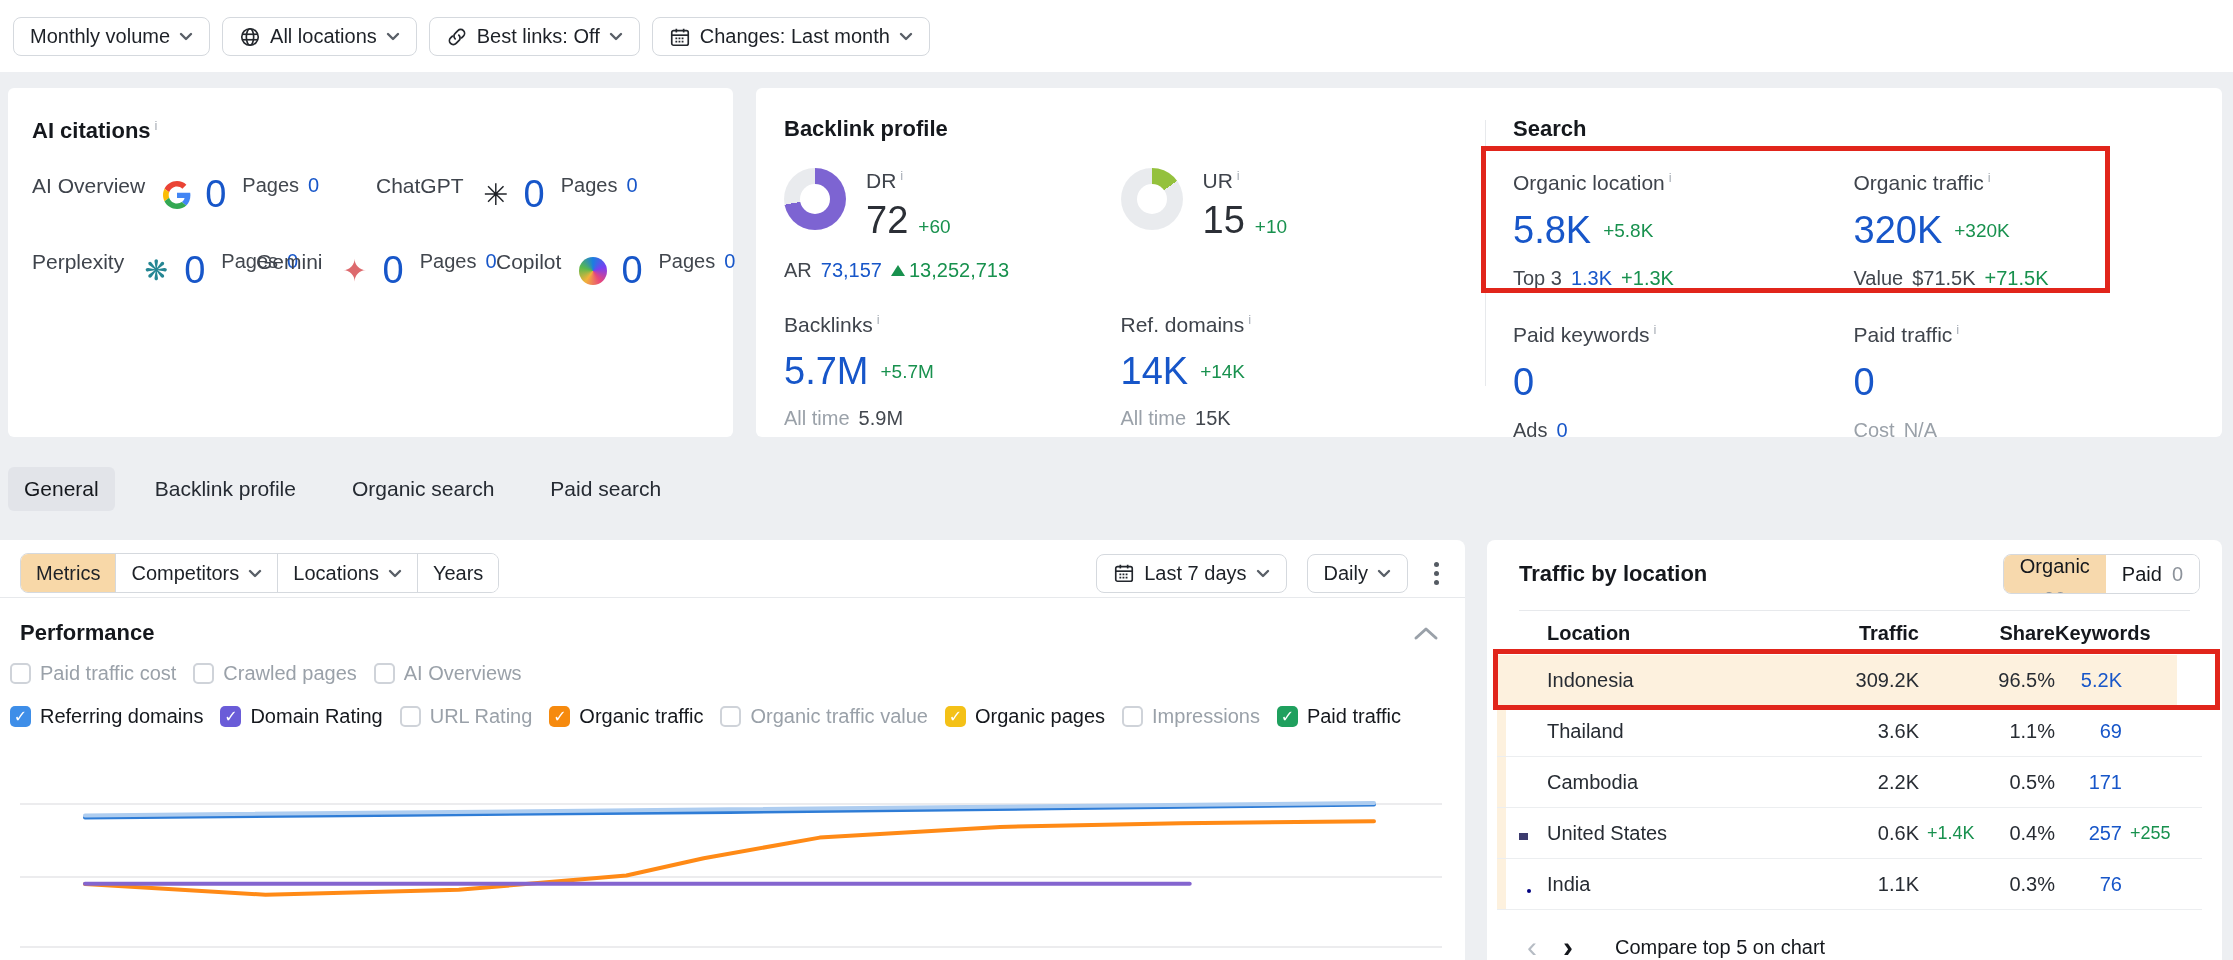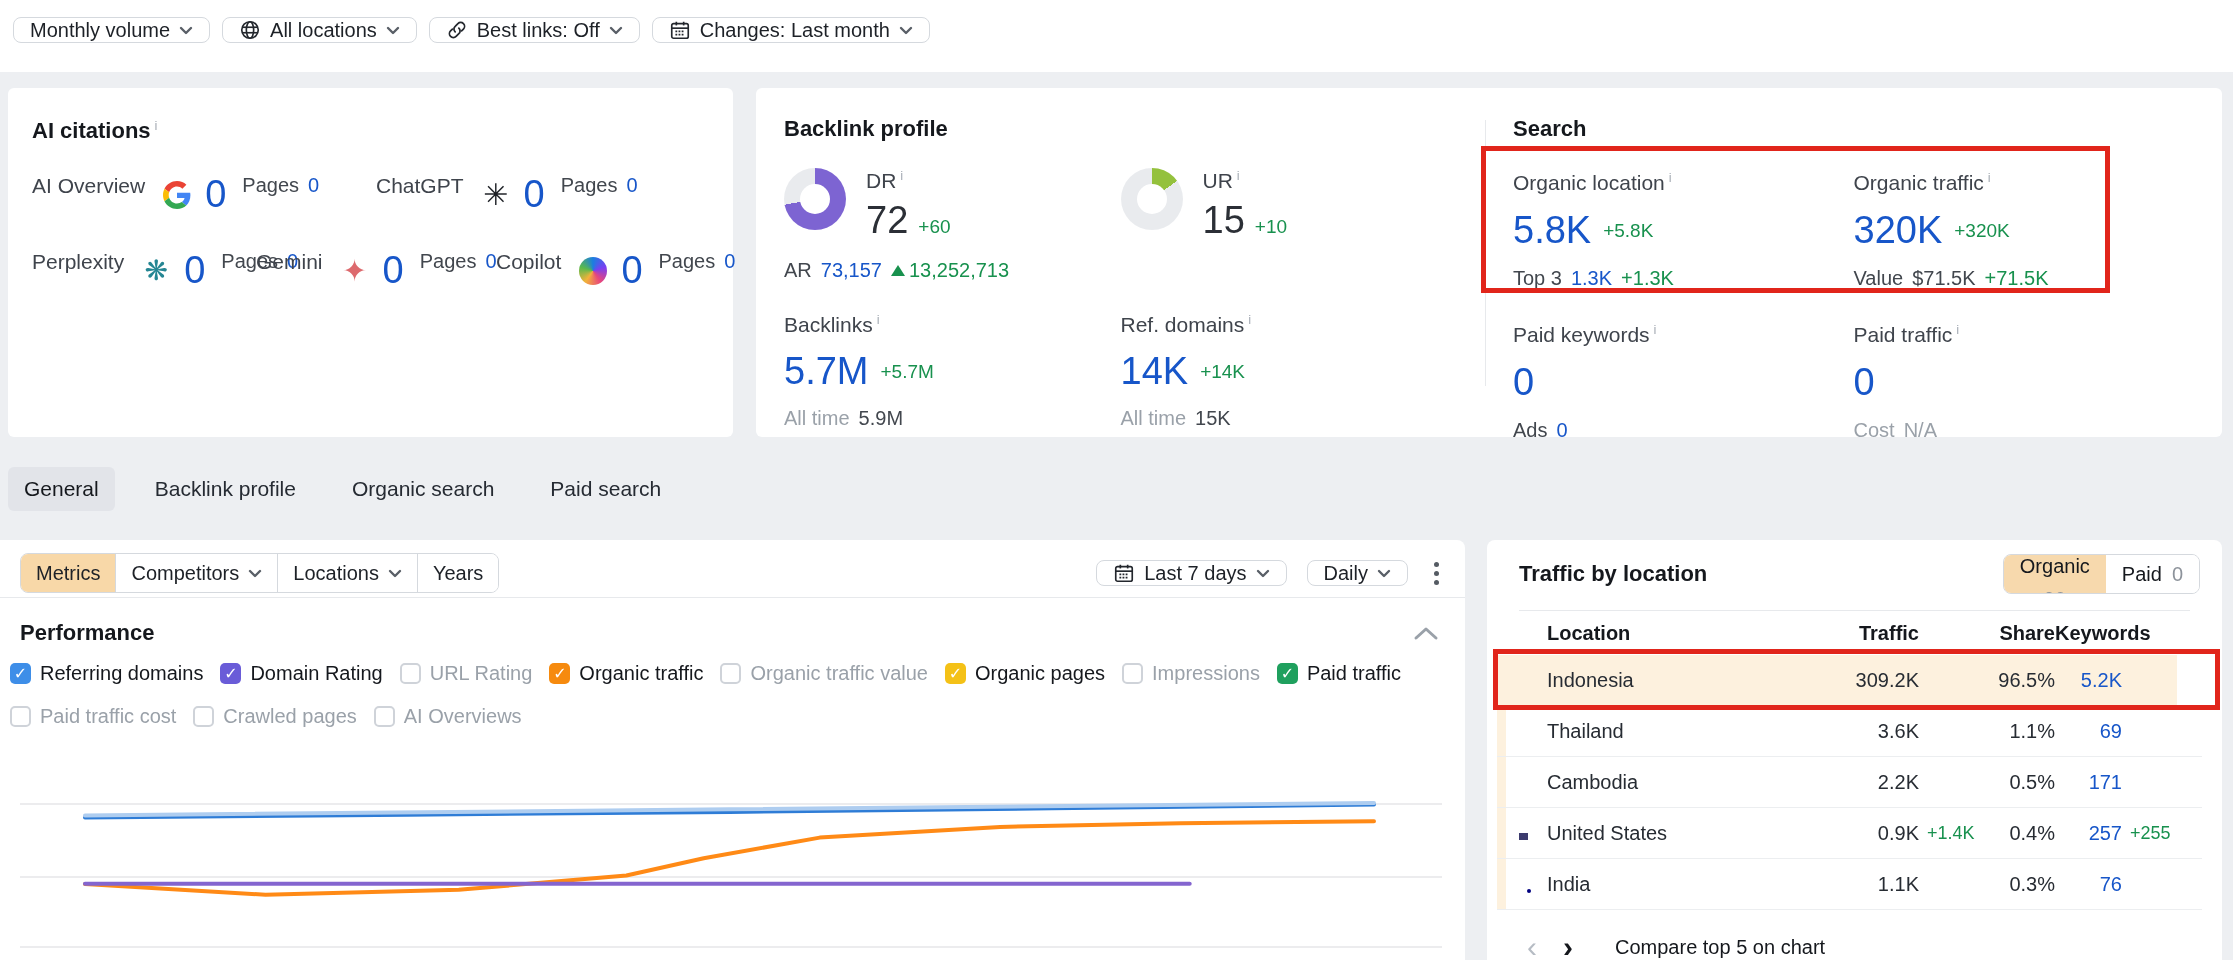--- a/index.html
+++ b/index.html
@@ -2,21 +2,21 @@
 <html><head>
 <meta charset="utf-8">
 <style>
   * { margin:0; padding:0; box-sizing:border-box; }
   html,body { width:2233px; height:960px; }
   body { font-family:"Liberation Sans","DejaVu Sans",sans-serif; background:#edeff2; position:relative; overflow:hidden; color:#1d2127; }
 
   
   .topbar { position:absolute; left:0; top:0; width:2233px; height:72px; background:#ffffff; }
   .topbar .btn-row { display:flex; gap:12px; padding:17px 0 0 13px; }
-  .tool-btn { display:flex; align-items:center; gap:9px; height:26px; padding:0 16px; background:#fff;
+  .tool-btn { display:flex; align-items:center; gap:9px; height:39px; padding:0 16px; background:#fff;
               border:1px solid #d5d9de; border-radius:8px; font-size:20px; color:#1d2127; cursor:pointer; }
   .tool-btn svg.icon { width:22px; height:22px; }
   .chev { width:14px; height:9px; flex:0 0 auto; }
   .chev polyline { fill:none; stroke:#595f67; stroke-width:2.4; stroke-linecap:round; stroke-linejoin:round; }
 
   
   .card { position:absolute; background:#fff; border-radius:6px; }
   .card-title { font-size:22px; font-weight:700; color:#15181d; }
   sup.info { font-size:13px; color:#a8aeb6; margin-left:4px; vertical-align:super; font-weight:400; }
 
@@ -439,20 +439,34 @@
 
   <div class="perf-head">
     <h3 class="perf-title">Performance</h3>
     <svg class="collapse" width="26" height="16" viewBox="0 0 26 16">
         <polyline points="3,13 13,4 23,13"></polyline>
       </svg>
   </div>
 
   <div class="cb-rows">
     <div class="cb-row">
+      <label class="cb-item">
+          <span class="cb"></span>
+          <span class="cb-label">Paid traffic cost</span>
+        </label>
+      <label class="cb-item">
+          <span class="cb"></span>
+          <span class="cb-label">Crawled pages</span>
+        </label>
+      <label class="cb-item">
+          <span class="cb"></span>
+          <span class="cb-label">AI Overviews</span>
+        </label>
+    </div>
+    <div class="cb-row">
       <label class="cb-item checked">
           <span class="cb" style="background: rgb(62, 142, 232);"></span>
           <span class="cb-label">Referring domains</span>
         </label>
       <label class="cb-item checked">
           <span class="cb" style="background: rgb(106, 92, 216);"></span>
           <span class="cb-label">Domain Rating</span>
         </label>
       <label class="cb-item">
           <span class="cb"></span>
@@ -470,34 +484,20 @@
           <span class="cb" style="background: rgb(244, 193, 23);"></span>
           <span class="cb-label">Organic pages</span>
         </label>
       <label class="cb-item">
           <span class="cb"></span>
           <span class="cb-label">Impressions</span>
         </label>
       <label class="cb-item checked">
           <span class="cb" style="background: rgb(31, 160, 94);"></span>
           <span class="cb-label">Paid traffic</span>
-        </label>
-    </div>
-    <div class="cb-row">
-      <label class="cb-item">
-          <span class="cb"></span>
-          <span class="cb-label">Paid traffic cost</span>
-        </label>
-      <label class="cb-item">
-          <span class="cb"></span>
-          <span class="cb-label">Crawled pages</span>
-        </label>
-      <label class="cb-item">
-          <span class="cb"></span>
-          <span class="cb-label">AI Overviews</span>
         </label>
     </div>
   </div>
 
   <svg id="perf-chart" width="1465" height="195" viewBox="0 0 1465 195">
     <line class="gridline" x1="20" y1="39" x2="1442" y2="39"></line>
     <line class="gridline" x1="20" y1="112" x2="1442" y2="112"></line>
     <line class="gridline" x1="20" y1="182" x2="1442" y2="182"></line>
   <polyline points="85.0,52.6 407.3,49.7 729.5,46.9 1051.8,43.3 1374.0,39.4" fill="none" stroke="#2e7cd6" stroke-width="4" stroke-linecap="round" stroke-linejoin="round"></polyline>
       <polyline points="85.0,50.4 729.5,44.3 1374.0,38.1" fill="none" stroke="#aecdf0" stroke-width="4" stroke-linecap="round" stroke-linejoin="round"></polyline>
@@ -560,21 +560,21 @@
       <span class="tl-cell num">2.2K</span>
       <span class="tl-cell gdelta"></span>
       <span class="tl-cell num">0.5%</span>
       <span class="tl-cell num kw">171</span>
       <span class="tl-cell gdelta"></span>
     </div>
     <div class="tl-row tl-grid">
       <span class="share-bar" style="width: 1.3%;"></span>
       <span class="tl-cell"><span class="flag flag-us"></span></span>
       <span class="tl-cell">United States</span>
-      <span class="tl-cell num">0.9K</span>
+      <span class="tl-cell num">0.6K</span>
       <span class="tl-cell gdelta">+1.4K</span>
       <span class="tl-cell num">0.4%</span>
       <span class="tl-cell num kw">257</span>
       <span class="tl-cell gdelta">+255</span>
     </div>
     <div class="tl-row tl-grid">
       <span class="share-bar" style="width: 1.3%;"></span>
       <span class="tl-cell"><span class="flag flag-in"></span></span>
       <span class="tl-cell">India</span>
       <span class="tl-cell num">1.1K</span>

